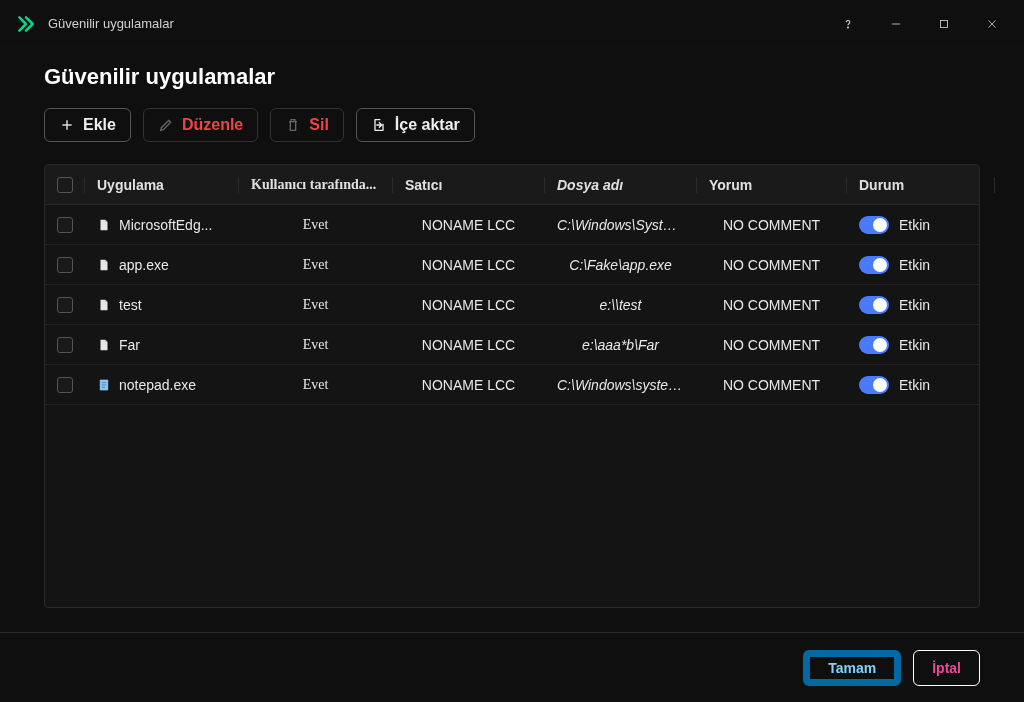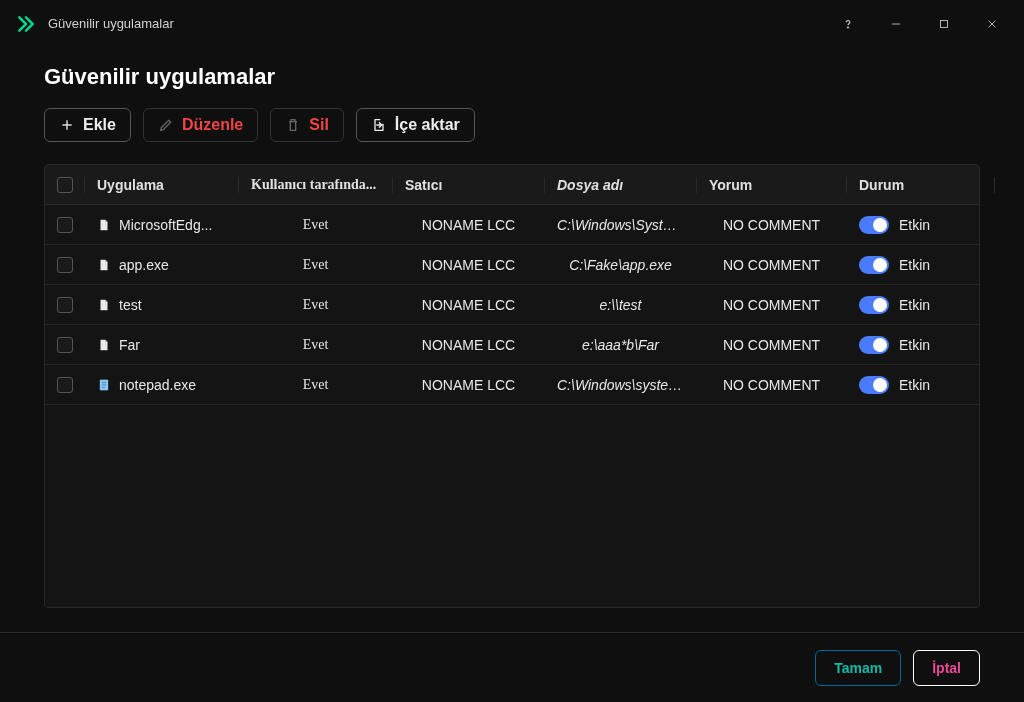--- a/index.html
+++ b/index.html
@@ -120,21 +120,21 @@
   padding: 0 44px;
   gap: 12px;
 }
 .fbtn {
   height: 36px; padding: 0 18px;
   border-radius: 6px;
   font-size: 14px; font-weight: 600;
   display: inline-flex; align-items: center;
   cursor: pointer;
 }
-.fbtn.ok { border: 1px solid #0369a1; background: transparent; color: #14b8a6; text-align: right; }
+.fbtn.ok { border: 7px solid #0369a1; background: transparent; color: #7dd3fc; text-align: right; }
 .fbtn.cancel { border: 1px solid #fff; background: transparent; color: #ec4899; }
 </style>
 </head>
 <body>
 
 <div class="window">
   <div class="titlebar">
     <div class="titlebar-left">
       <span class="logo">
         <svg viewBox="0 0 24 24" fill="none">

